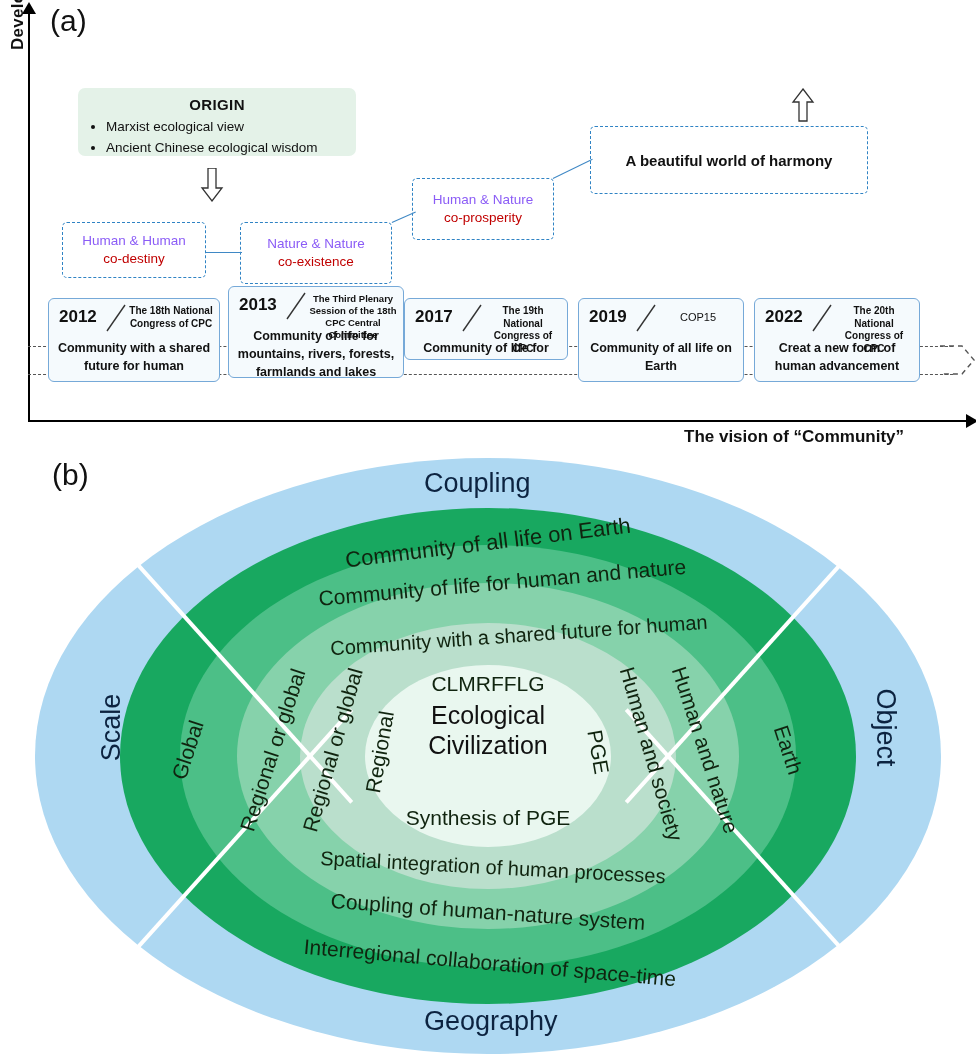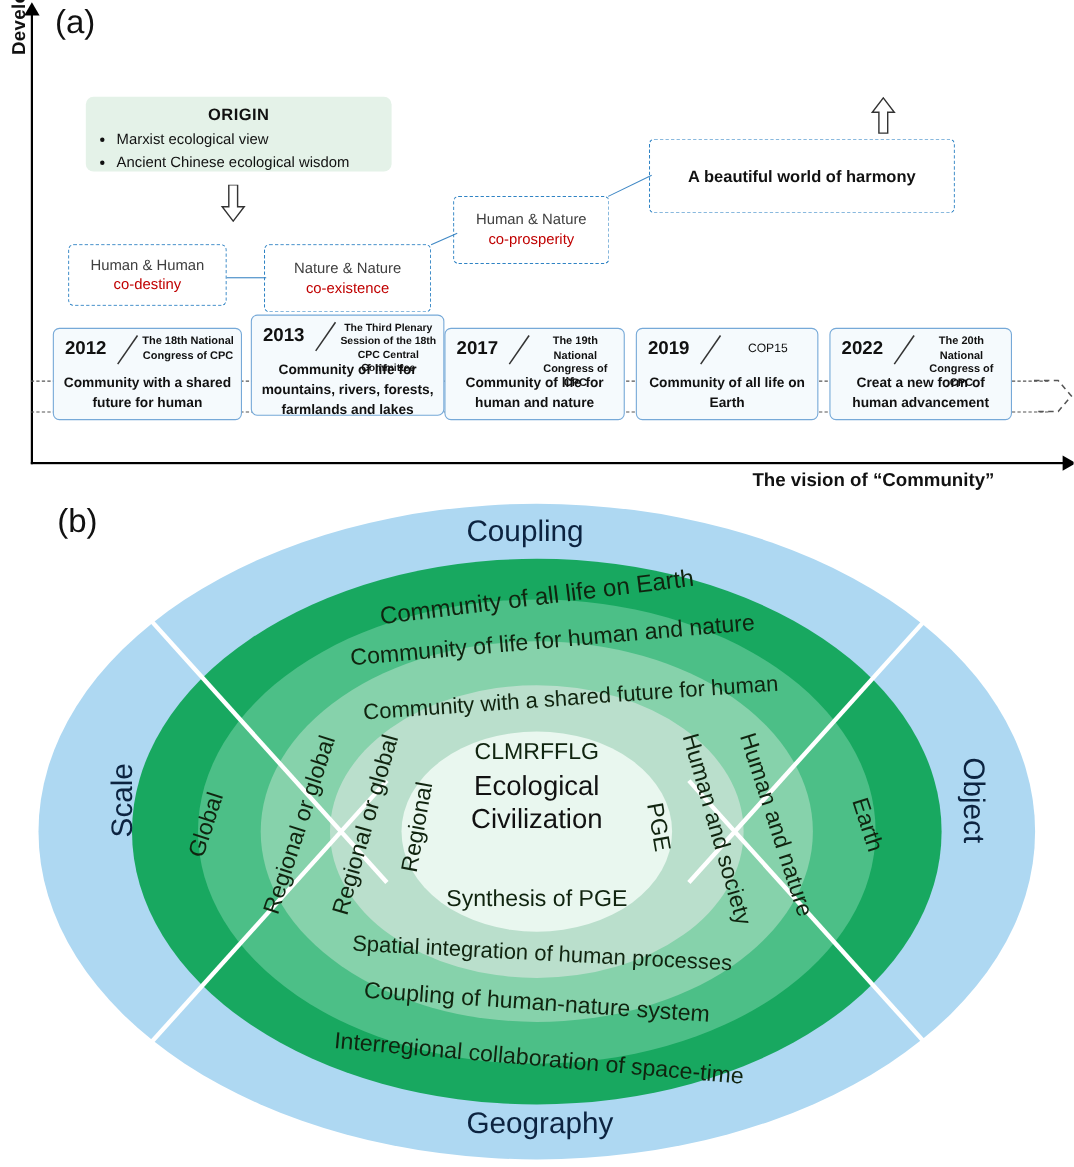--- a/index.html
+++ b/index.html
@@ -62,21 +62,21 @@
   .green-box .sub{font-size:13.5px;text-align:center;line-height:1.45;}
 
   .dash-box{
     position:absolute;
     border:1.4px dashed #2f83c4;
     border-radius:5px;
     box-sizing:border-box;
     display:flex;flex-direction:column;align-items:center;justify-content:center;
     background:#fff;
   }
-  .dash-box .l1{font-size:13.5px;line-height:1.35;color:#404040;}
+  .dash-box .l1{font-size:13.5px;line-height:1.35;color:#8b5cf6;}
   .dash-box .l2{font-size:13.5px;line-height:1.35;color:#c00000;}
   .dash-box .bold{font-size:15px;font-weight:bold;color:#111;}
 
   .connector{position:absolute;background:#3f88c5;height:1.4px;}
 
   .arrow-up{
     position:absolute;
     width:24px;height:34px;
   }
   .arrow-up svg{display:block;}
@@ -214,21 +214,21 @@
     <div class="top">
       <div class="yr">2013</div>
       <div class="slash"><svg width="24" height="30">
             <line x1="2" y1="28" x2="20" y2="2" stroke="#333" stroke-width="1.4"></line>
           </svg></div>
       <div class="ev small">The Third Plenary Session of the 18th CPC Central Committee</div>
     </div>
     <div class="body">Community of life for mountains, rivers, forests, farmlands and lakes</div>
   </div>
 
-  <div class="year-card" style="left:404px;top:298px;width:164px;height:84px;">
+  <div class="year-card" style="left:404px;top:298px;width:164px;height:62px;">
     <div class="top">
       <div class="yr">2017</div>
       <div class="slash"><svg width="24" height="30">
             <line x1="2" y1="28" x2="20" y2="2" stroke="#333" stroke-width="1.4"></line>
           </svg></div>
       <div class="ev">The 19th National Congress of CPC</div>
     </div>
     <div class="body">Community of life for human and nature</div>
   </div>
 

